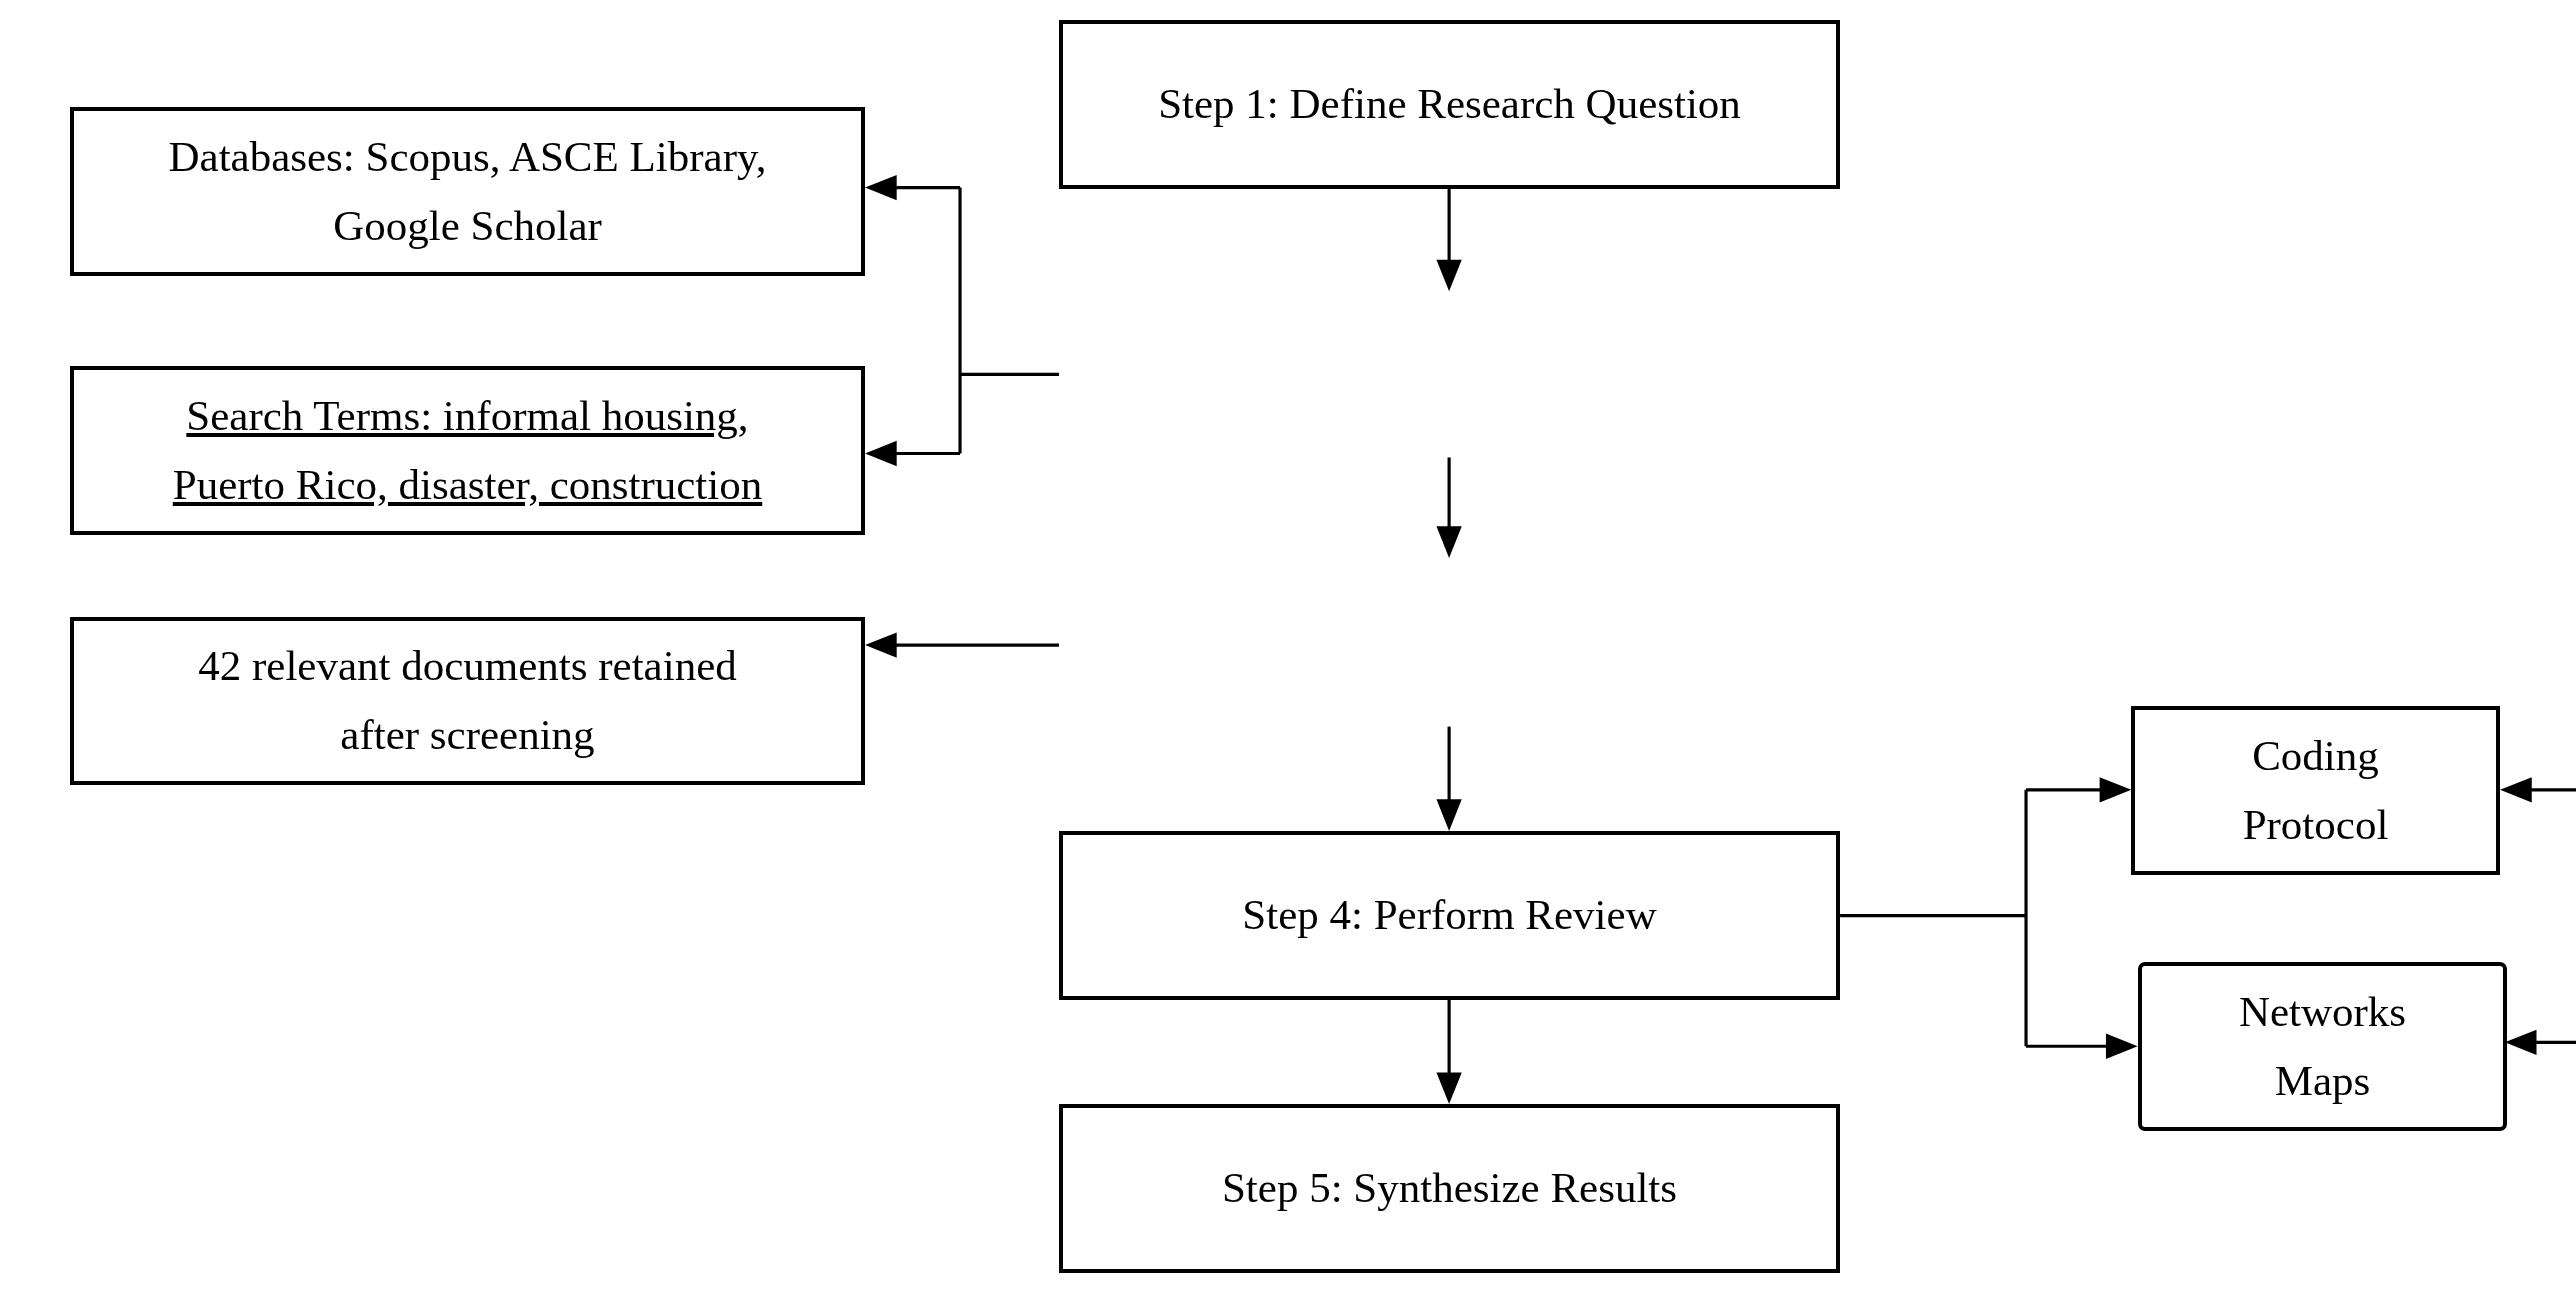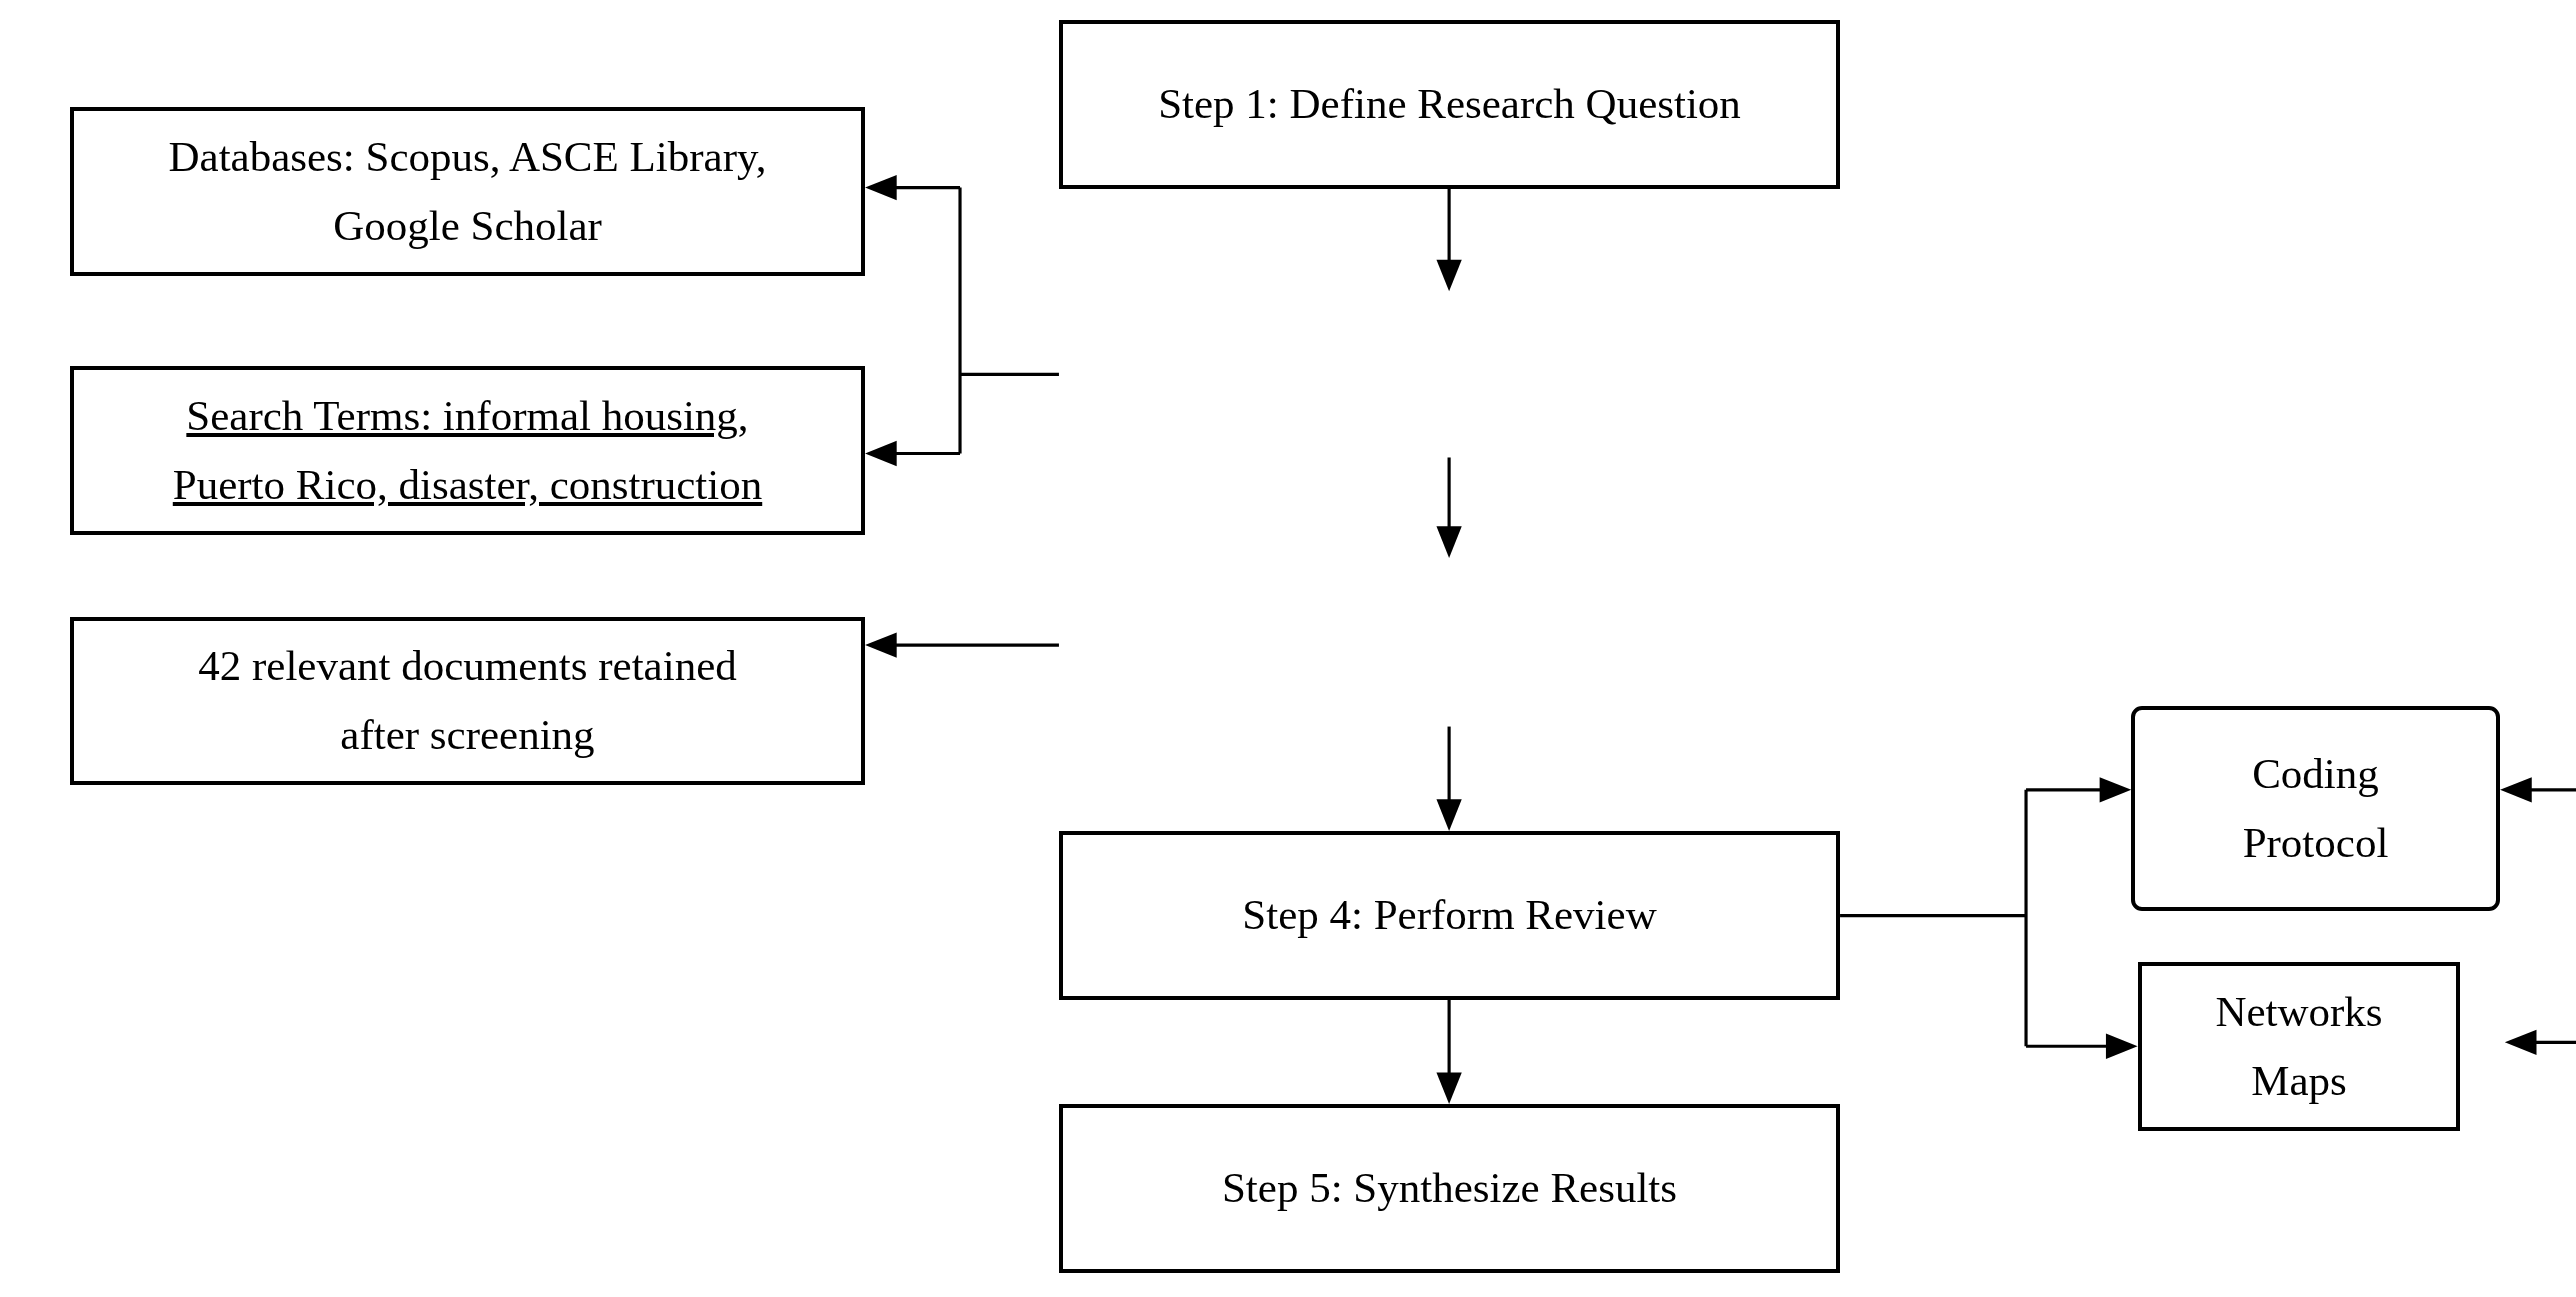--- a/index.html
+++ b/index.html
@@ -128,24 +128,24 @@
   <div class="box" style="left:28px; top:366px; width:795px; height:169px;text-decoration:underline;">
     <span class="label">Search Terms: informal housing,
 Puerto Rico, disaster, construction</span>
   </div>
 
   <div class="box" style="left:28px; top:617px; width:795px; height:168px;">
     <span class="label">42 relevant documents retained
 after screening</span>
   </div>
 
-  <div class="box" style="left:2089px; top:706px; width:369px; height:205px;border-radius:11px;">
+  <div class="box" style="left:2089px; top:706px; width:369px; height:169px;">
     <span class="label">Coding
 Protocol</span>
   </div>
 
-  <div class="box" style="left:2096px; top:962px; width:322px; height:169px;">
+  <div class="box" style="left:2096px; top:962px; width:369px; height:169px;border-radius:7px;">
     <span class="label">Networks
 Maps</span>
   </div>
 
 </div>
 
 
 </body></html>

